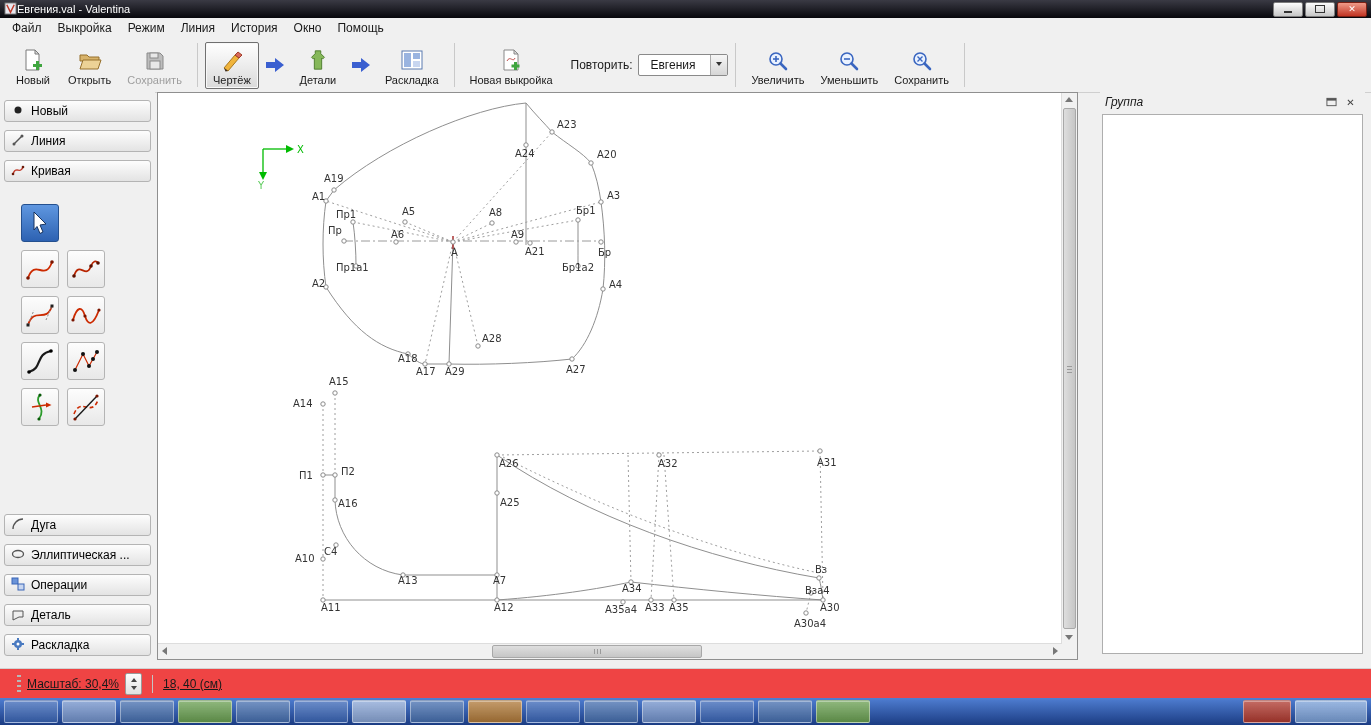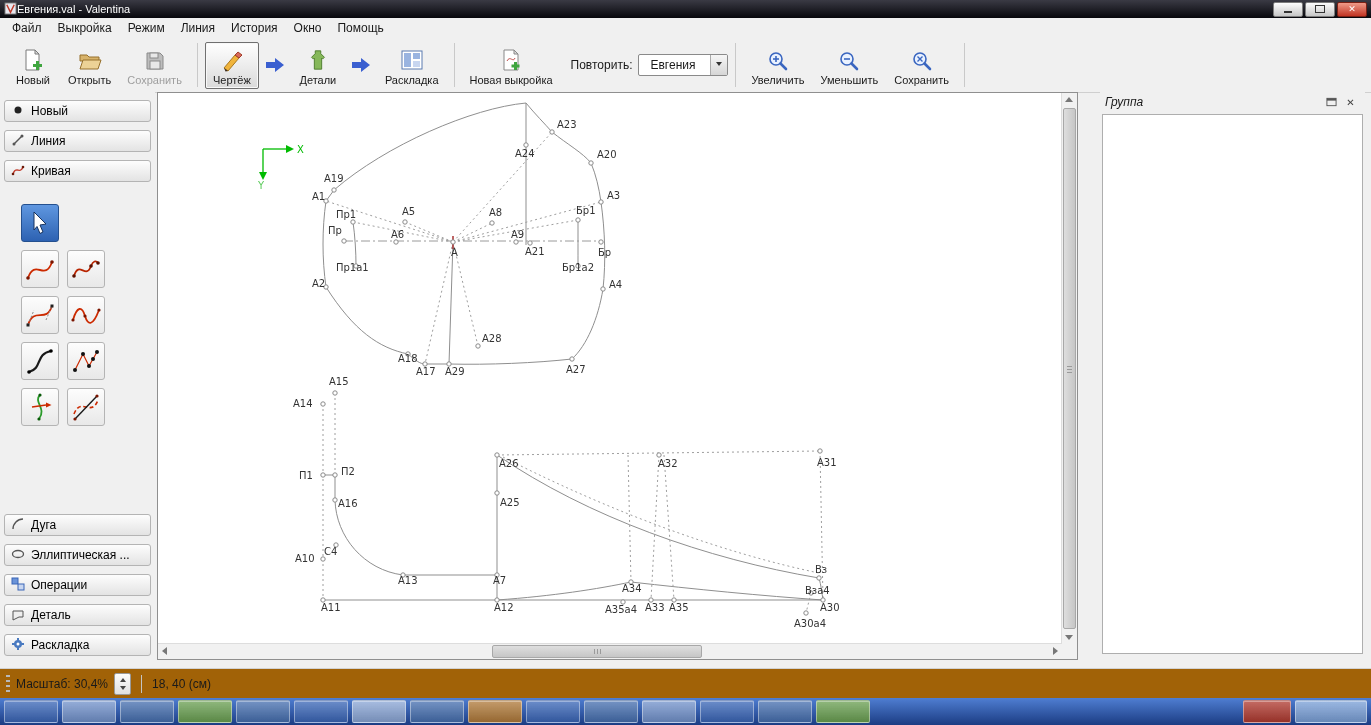--- a/index.html
+++ b/index.html
@@ -77,22 +77,22 @@
   .sarrow.lf{top:3px;left:4px;border-right:5px solid #777;border-left:none;}
   .sarrow.rt{top:3px;right:4px;border-left:5px solid #777;border-right:none;}
   
   .dock{position:absolute;left:1100px;top:92px;width:265px;height:568px;}
   .dock-header{height:20px;display:flex;align-items:center;font-size:12px;padding:0 5px;background:#f0f0f0;font-style:italic;}
   .dock-title{flex:1;}
   .dock-btn{width:17px;height:15px;display:flex;align-items:center;justify-content:center;
     font-size:10px;color:#444;border:1px solid transparent;}
   .dock-body{position:absolute;top:22px;left:2px;right:2px;bottom:6px;background:#fff;border:1px solid #aeaeae;}
   
-  .statusbar{position:absolute;left:0;right:0;top:668px;height:30px;background:#a16207;
-    border-top:1px solid #d2d2d2;display:flex;align-items:center;font-size:12px;gap:6px;padding:0 6px;box-sizing:border-box;}
+  .statusbar{position:absolute;left:0;right:0;top:668px;height:30px;background:#ef4444;
+    border-top:1px solid #d2d2d2;display:flex;align-items:center;font-size:12px;gap:6px;padding:0 17px;box-sizing:border-box;text-decoration:underline;}
   .sgrip{width:4px;height:18px;background:repeating-linear-gradient(#b8b8b8 0 2px,transparent 2px 5px);}
   .spin{width:15px;height:20px;border:1px solid #9a9a9a;border-radius:2px;background:linear-gradient(#fcfcfc,#e0e0e0);
     display:flex;flex-direction:column;align-items:center;justify-content:space-evenly;}
   .spin .t-up{width:0;height:0;border:3px solid transparent;border-bottom:4px solid #444;border-top:none;}
   .spin .t-dn{width:0;height:0;border:3px solid transparent;border-top:4px solid #444;border-bottom:none;}
   .ssep{width:1px;height:18px;background:#c4c4c4;margin:0 4px;}
   
   .taskbar{position:absolute;left:0;right:0;top:698px;height:27px;
     background:linear-gradient(#4f7ed2,#1b3c83);display:flex;align-items:center;gap:4px;padding:0 4px;box-sizing:border-box;}
   .task-item{height:21px;border-radius:2px;border:1px solid rgba(255,255,255,.4);

